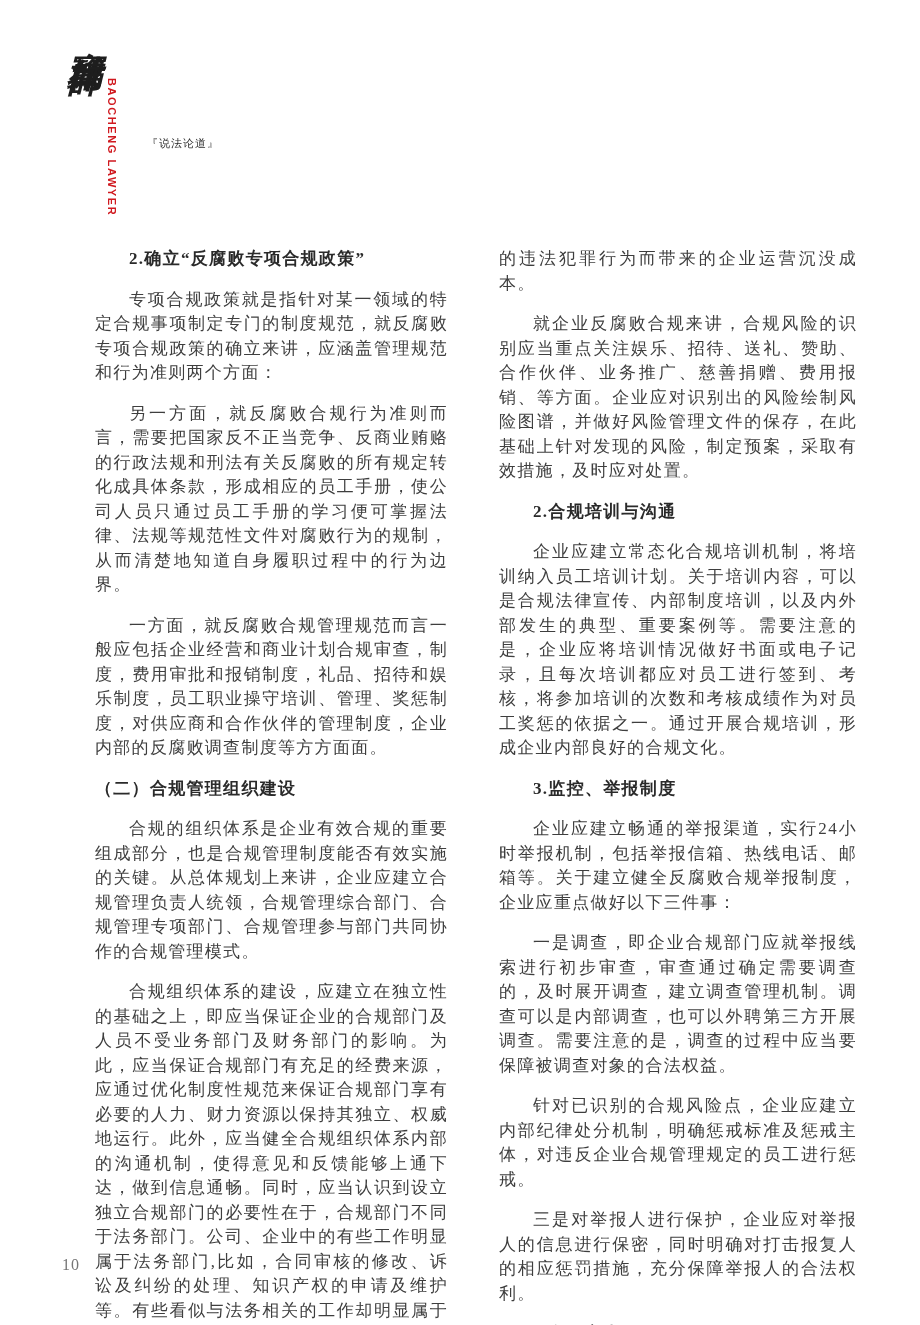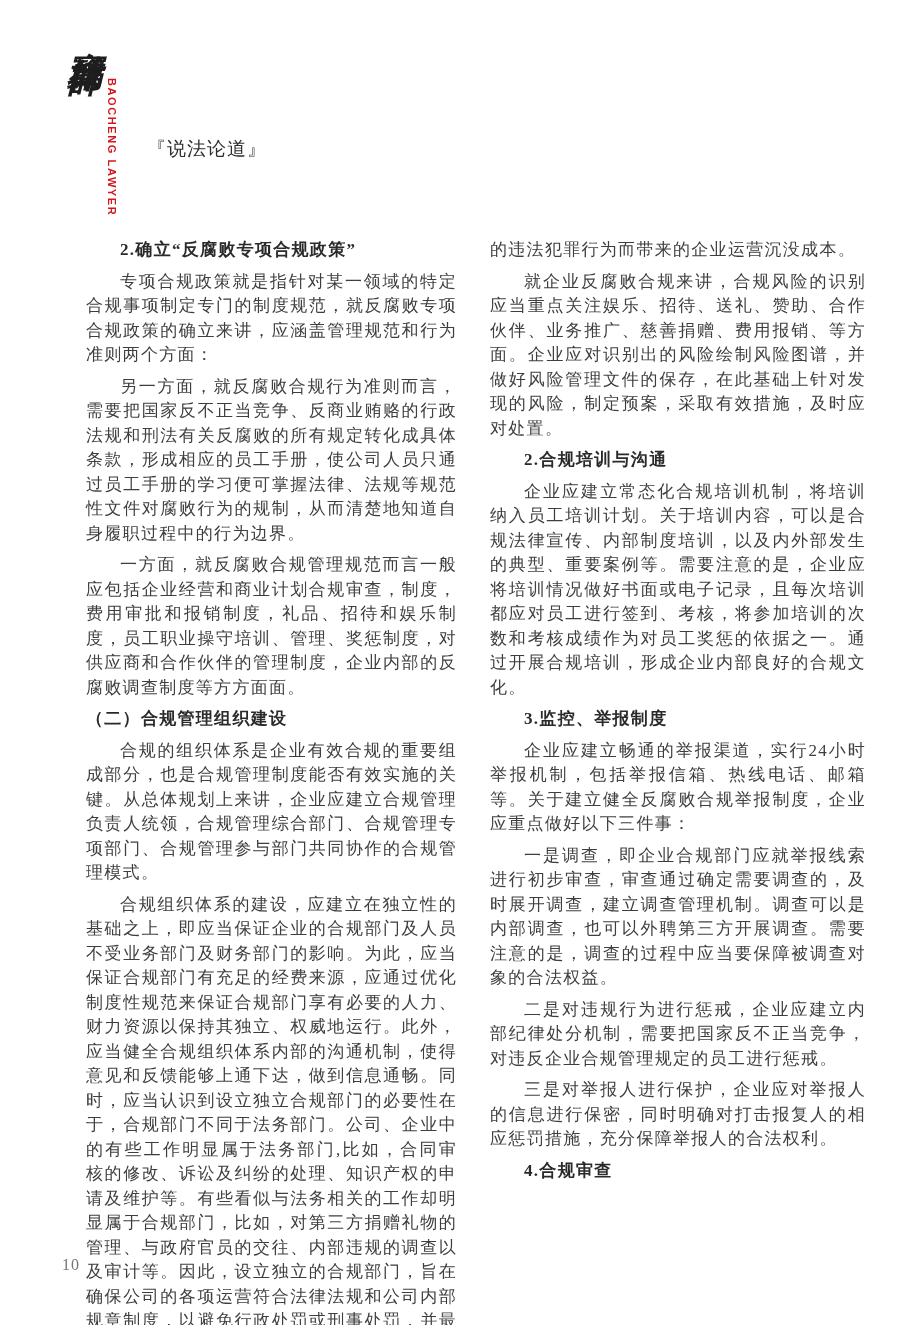--- a/index.html
+++ b/index.html
@@ -37,40 +37,40 @@
     font-weight: 700;
     letter-spacing: 1.6px;
     color: #d0191f;
   }
 
   
   .section-header {
     position: absolute;
     left: 147px;
     top: 136px;
-    font-size: 19px;
+    font-size: 11px;
     letter-spacing: 1px;
     color: #2d2d2d;
   }
 
   
   .col {
     position: absolute;
     top: 231px;
     width: 385px;
     font-size: 17px;
     line-height: 24.5px;
     letter-spacing: 1.3px;
     text-align: justify;
     color: #3e3e3e;
   }
   .col-left  { left: 79px; }
   .col-right { left: 483px; width: 390px; }
 
-  .col p { margin: 7px; }
+  .col p { margin: 16px; }
   .para       { text-indent: 2em; }
   .para-first { text-indent: 0; }
   .h-num  { text-indent: 2em; font-weight: 700; color: #2a2a2a; }
   .h-sec  { text-indent: 0;   font-weight: 700; color: #2a2a2a; font-family: Liberation Serif, serif; }
 
   
   .page-number {
     position: absolute;
     left: 62px;
     top: 1256px;
@@ -106,20 +106,20 @@
   </div>
 
   <div class="col col-right">
     <p class="para-first">的违法犯罪行为而带来的企业运营沉没成本。</p>
     <p class="para">就企业反腐败合规来讲，合规风险的识别应当重点关注娱乐、招待、送礼、赞助、合作伙伴、业务推广、慈善捐赠、费用报销、等方面。企业应对识别出的风险绘制风险图谱，并做好风险管理文件的保存，在此基础上针对发现的风险，制定预案，采取有效措施，及时应对处置。</p>
     <p class="h-num">2.合规培训与沟通</p>
     <p class="para">企业应建立常态化合规培训机制，将培训纳入员工培训计划。关于培训内容，可以是合规法律宣传、内部制度培训，以及内外部发生的典型、重要案例等。需要注意的是，企业应将培训情况做好书面或电子记录，且每次培训都应对员工进行签到、考核，将参加培训的次数和考核成绩作为对员工奖惩的依据之一。通过开展合规培训，形成企业内部良好的合规文化。</p>
     <p class="h-num">3.监控、举报制度</p>
     <p class="para">企业应建立畅通的举报渠道，实行24小时举报机制，包括举报信箱、热线电话、邮箱等。关于建立健全反腐败合规举报制度，企业应重点做好以下三件事：</p>
     <p class="para">一是调查，即企业合规部门应就举报线索进行初步审查，审查通过确定需要调查的，及时展开调查，建立调查管理机制。调查可以是内部调查，也可以外聘第三方开展调查。需要注意的是，调查的过程中应当要保障被调查对象的合法权益。</p>
-    <p class="para">二是对违规行为进行惩戒，企业应建立内部纪律处分机制，需要把国家反不正当竞争，对违反企业合规管理规定的员工进行惩戒。</p>
+    <p class="para">针对已识别的合规风险点，企业应建立内部纪律处分机制，明确惩戒标准及惩戒主体，对违反企业合规管理规定的员工进行惩戒。</p>
     <p class="para">三是对举报人进行保护，企业应对举报人的信息进行保密，同时明确对打击报复人的相应惩罚措施，充分保障举报人的合法权利。</p>
     <p class="h-num">4.合规审查</p>
   </div>
 
   <div class="page-number">10</div>
 
 </div>
 
 </body></html>

